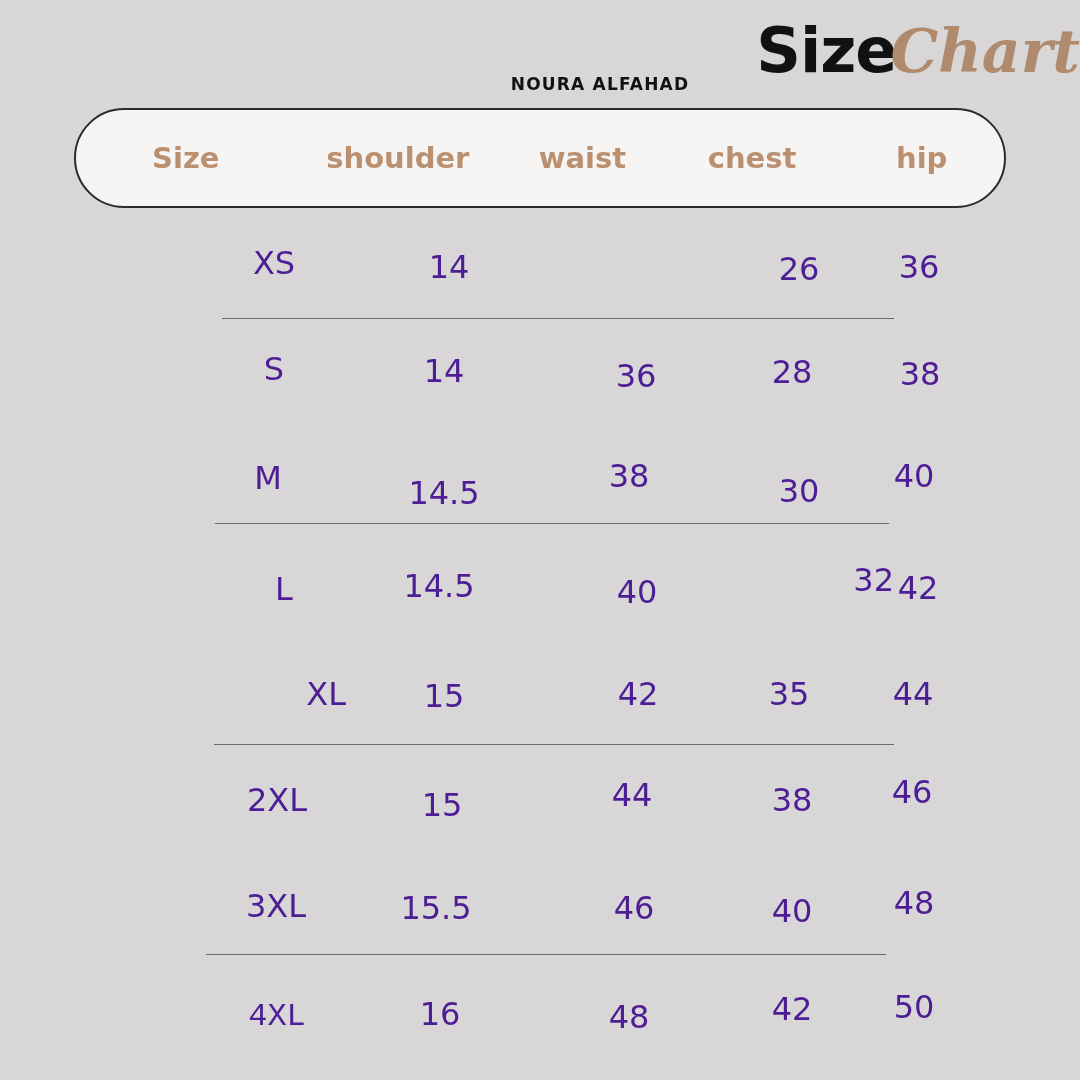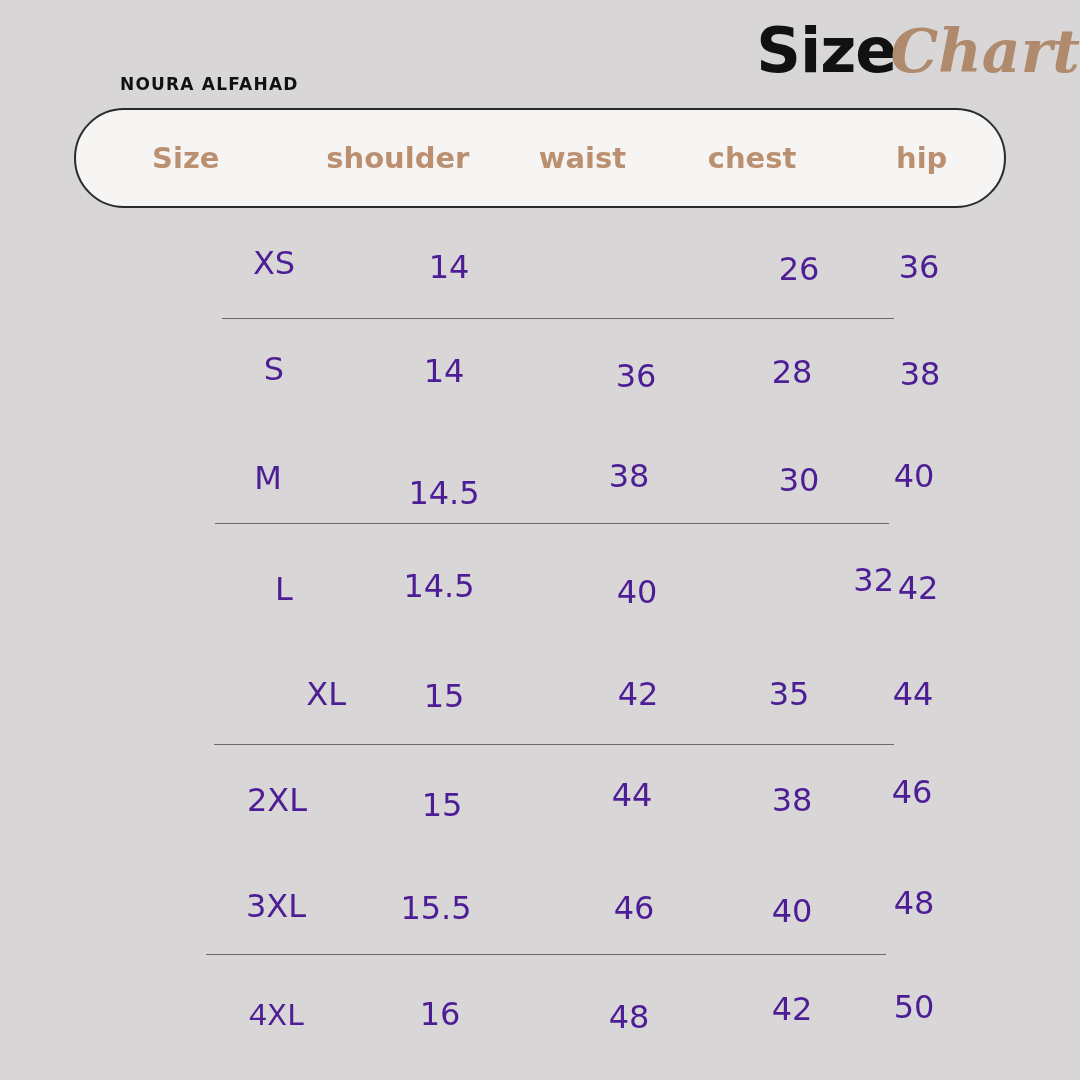--- a/index.html
+++ b/index.html
@@ -44,20 +44,21 @@
     font-size: 60px;
     color: #b08a6c;
     margin-left: -6px;
     vertical-align: baseline;
   }
   .brand {
     position: absolute;
     top: 74px;
     left: 0;
     width: 1080px;
+    text-align: center;
     padding-left: 120px;
     box-sizing: border-box;
     font-family: "DejaVu Sans", sans-serif;
     font-weight: bold;
     font-size: 17px;
     letter-spacing: 1.2px;
     color: #111111;
   }
 
   
@@ -149,21 +150,21 @@
       <div class="cell" style="left:462px; width:200px; top:33px;">36</div>
       <div class="cell" style="left:618px; width:200px; top:29px;">28</div>
       <div class="cell" style="left:746px; width:200px; top:31px;">38</div>
       <div class="divider" style="top:199px; left:141px; width:674px;"></div>
     </div>
 
     <div class="row">
       <div class="cell" style="left:124px; width:140px; top:29px;">M</div>
       <div class="cell" style="left:270px; width:200px; top:44px;">14.5</div>
       <div class="cell" style="left:455px; width:200px; top:27px;">38</div>
-      <div class="cell" style="left:625px; width:200px; top:31px;text-align:center;">30</div>
+      <div class="cell" style="left:625px; width:200px; top:42px;text-align:center;">30</div>
       <div class="cell" style="left:740px; width:200px; top:27px;">40</div>
       <div class="divider" style="top:314px; left:140px; width:680px;"></div>
     </div>
 
     <div class="row">
       <div class="cell" style="left:140px; width:140px; top:34px;">L</div>
       <div class="cell" style="left:265px; width:200px; top:31px;">14.5</div>
       <div class="cell" style="left:463px; width:200px; top:37px;">40</div>
       <div class="cell" style="left:620px; width:200px; top:25px;text-align:right;">32</div>
       <div class="cell" style="left:744px; width:200px; top:33px;">42</div>

